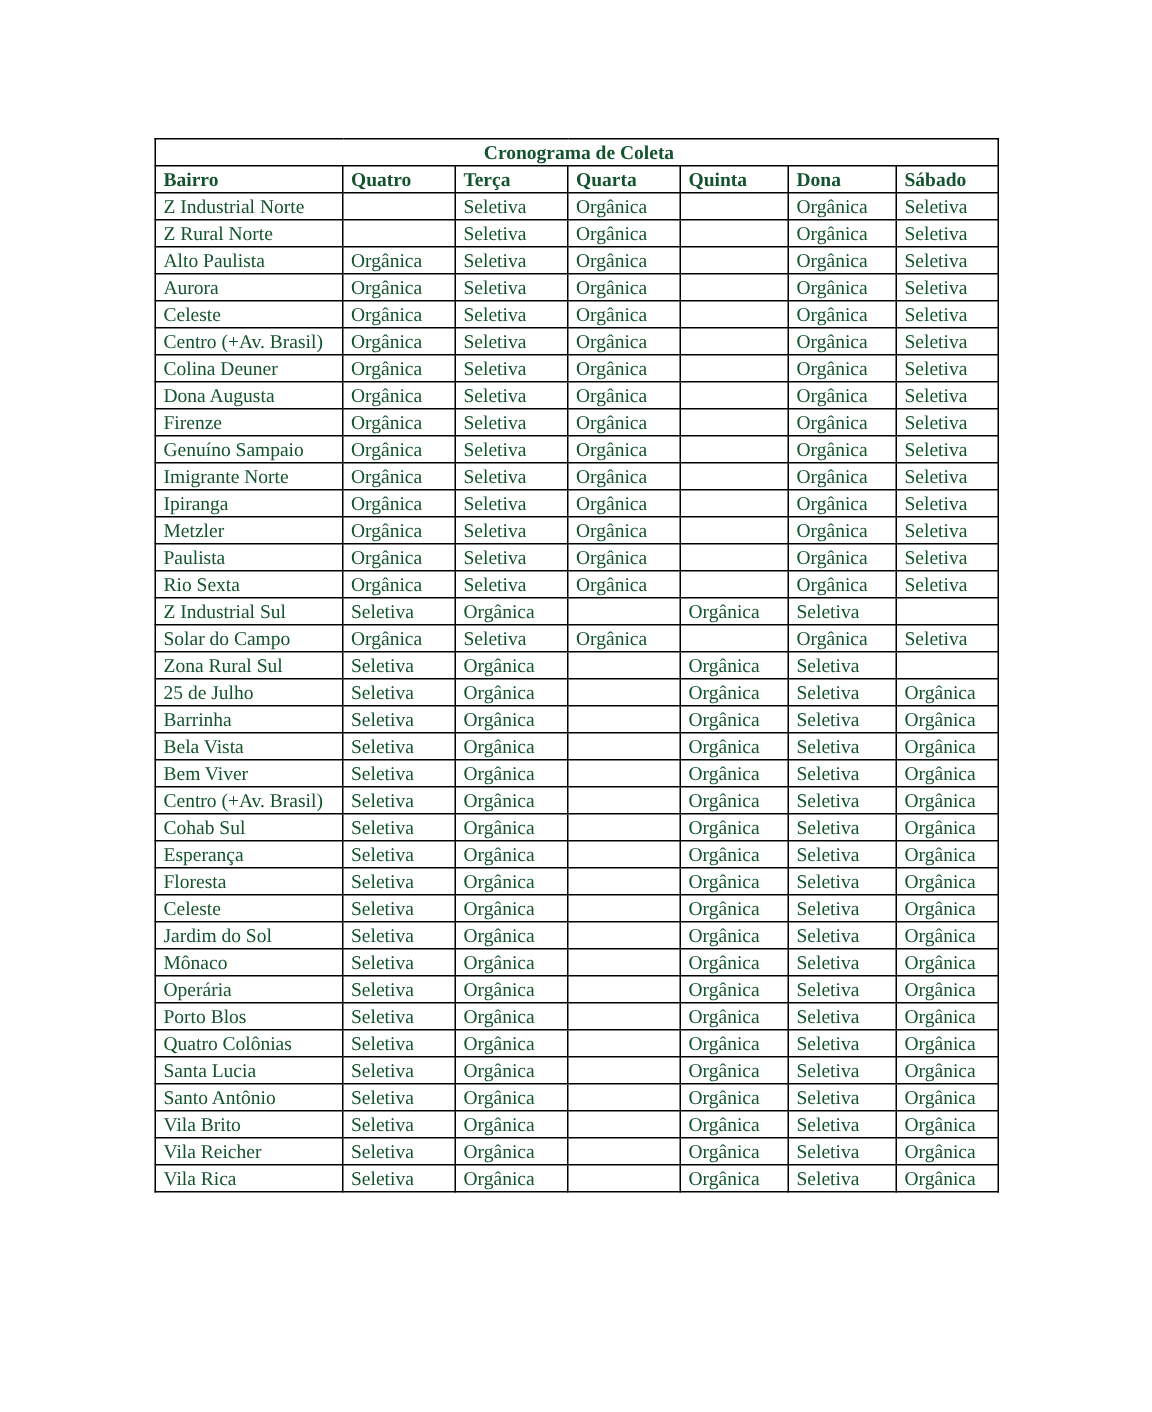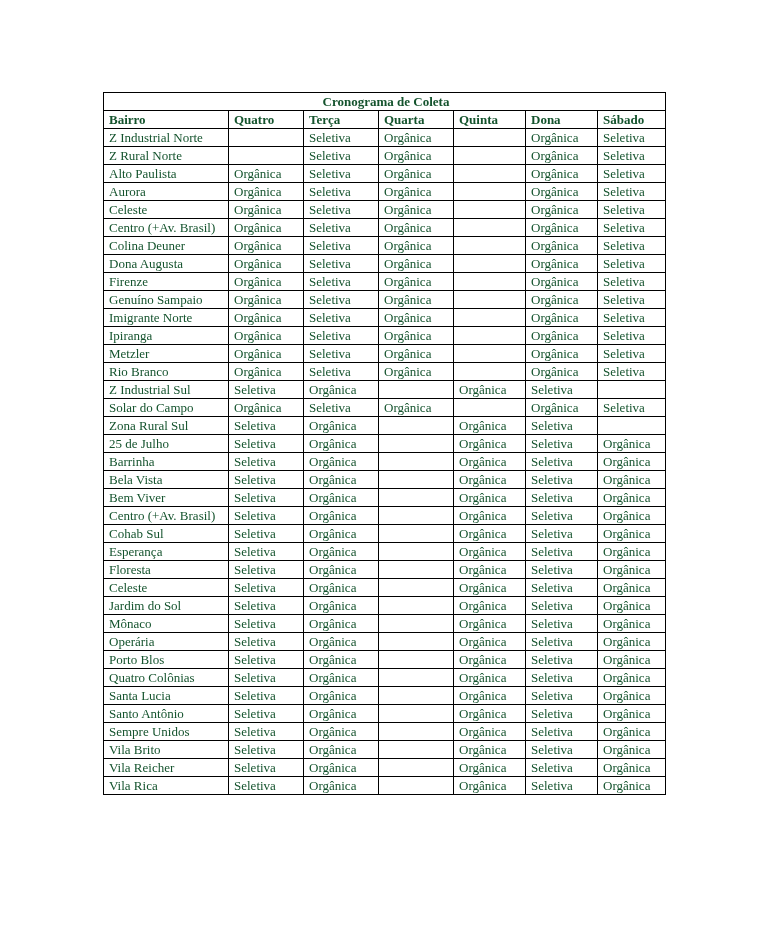--- a/index.html
+++ b/index.html
@@ -193,21 +193,30 @@
         <tr>
           <td>Metzler</td>
           <td>Orgânica</td>
           <td>Seletiva</td>
           <td>Orgânica</td>
           <td></td>
           <td>Orgânica</td>
           <td>Seletiva</td>
         </tr>
         <tr>
-          <td>Rio Branco</td>
+          <td>Paulista</td>
+          <td>Orgânica</td>
+          <td>Seletiva</td>
+          <td>Orgânica</td>
+          <td></td>
+          <td>Orgânica</td>
+          <td>Seletiva</td>
+        </tr>
+        <tr>
+          <td>Rio Sexta</td>
           <td>Orgânica</td>
           <td>Seletiva</td>
           <td>Orgânica</td>
           <td></td>
           <td>Orgânica</td>
           <td>Seletiva</td>
         </tr>
         <tr>
           <td>Z Industrial Sul</td>
           <td>Seletiva</td>
@@ -365,29 +374,20 @@
           <td>Santa Lucia</td>
           <td>Seletiva</td>
           <td>Orgânica</td>
           <td></td>
           <td>Orgânica</td>
           <td>Seletiva</td>
           <td>Orgânica</td>
         </tr>
         <tr>
           <td>Santo Antônio</td>
-          <td>Seletiva</td>
-          <td>Orgânica</td>
-          <td></td>
-          <td>Orgânica</td>
-          <td>Seletiva</td>
-          <td>Orgânica</td>
-        </tr>
-        <tr>
-          <td>Sempre Unidos</td>
           <td>Seletiva</td>
           <td>Orgânica</td>
           <td></td>
           <td>Orgânica</td>
           <td>Seletiva</td>
           <td>Orgânica</td>
         </tr>
         <tr>
           <td>Vila Brito</td>
           <td>Seletiva</td>

